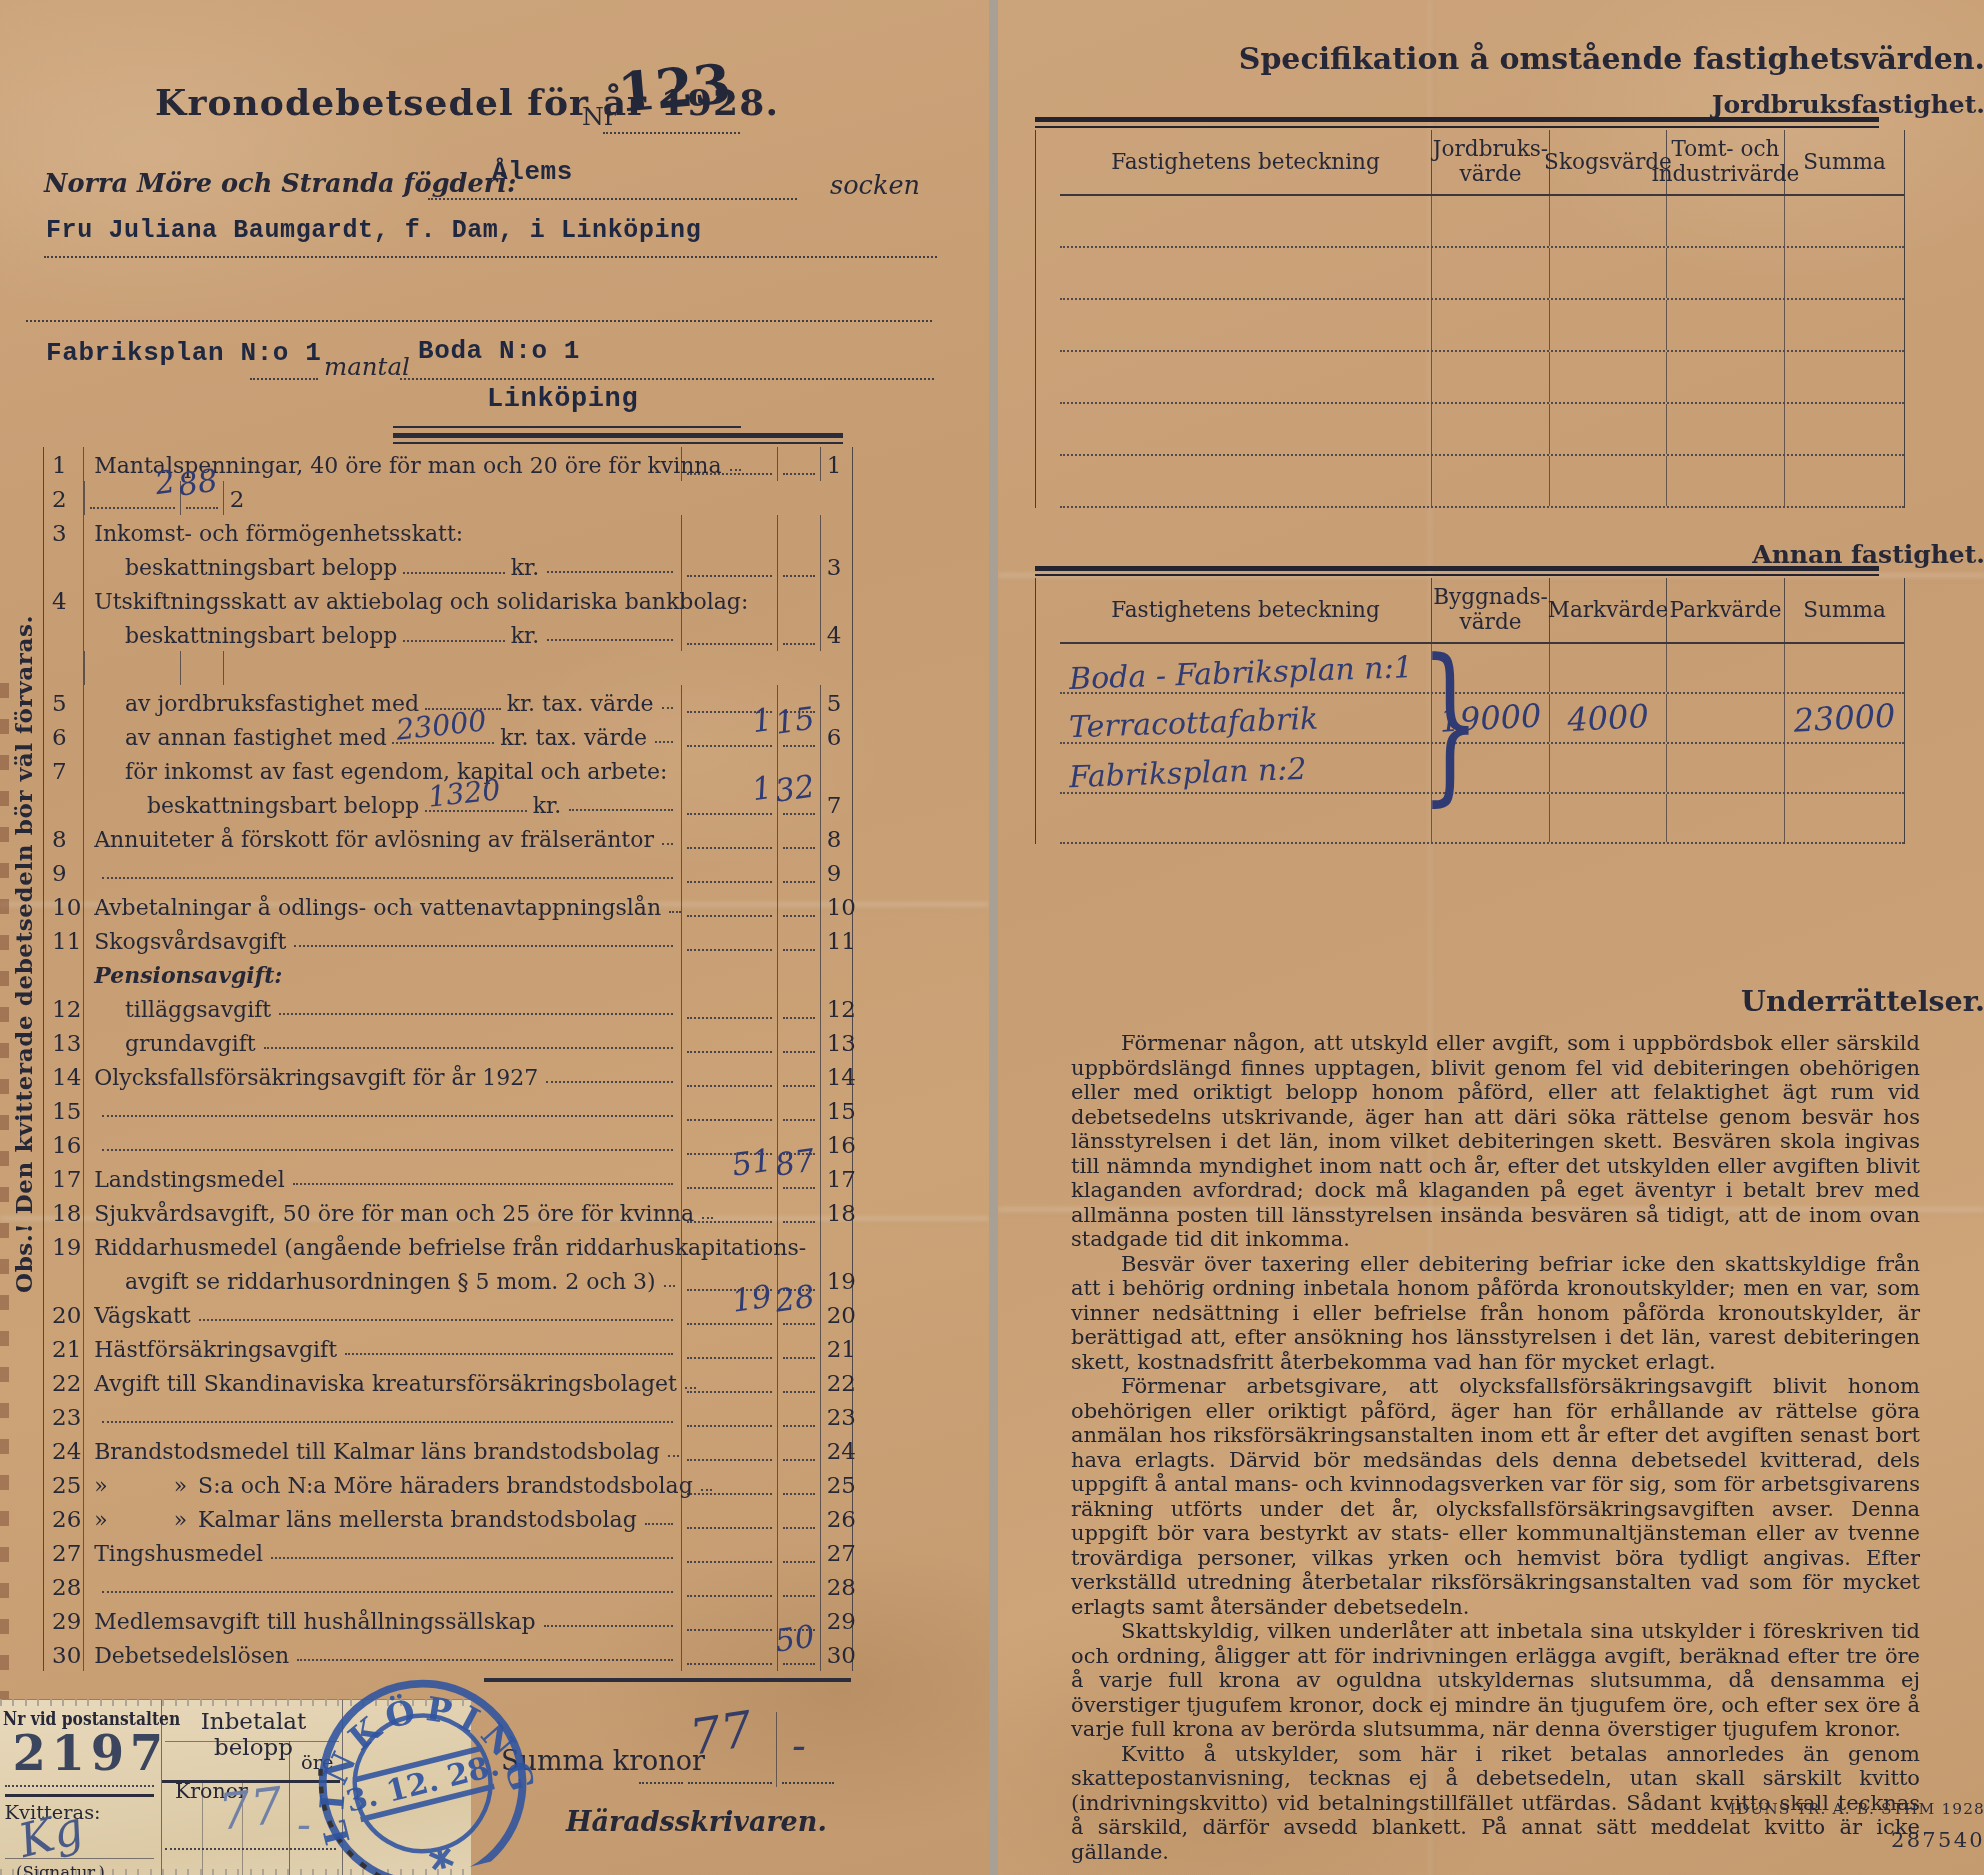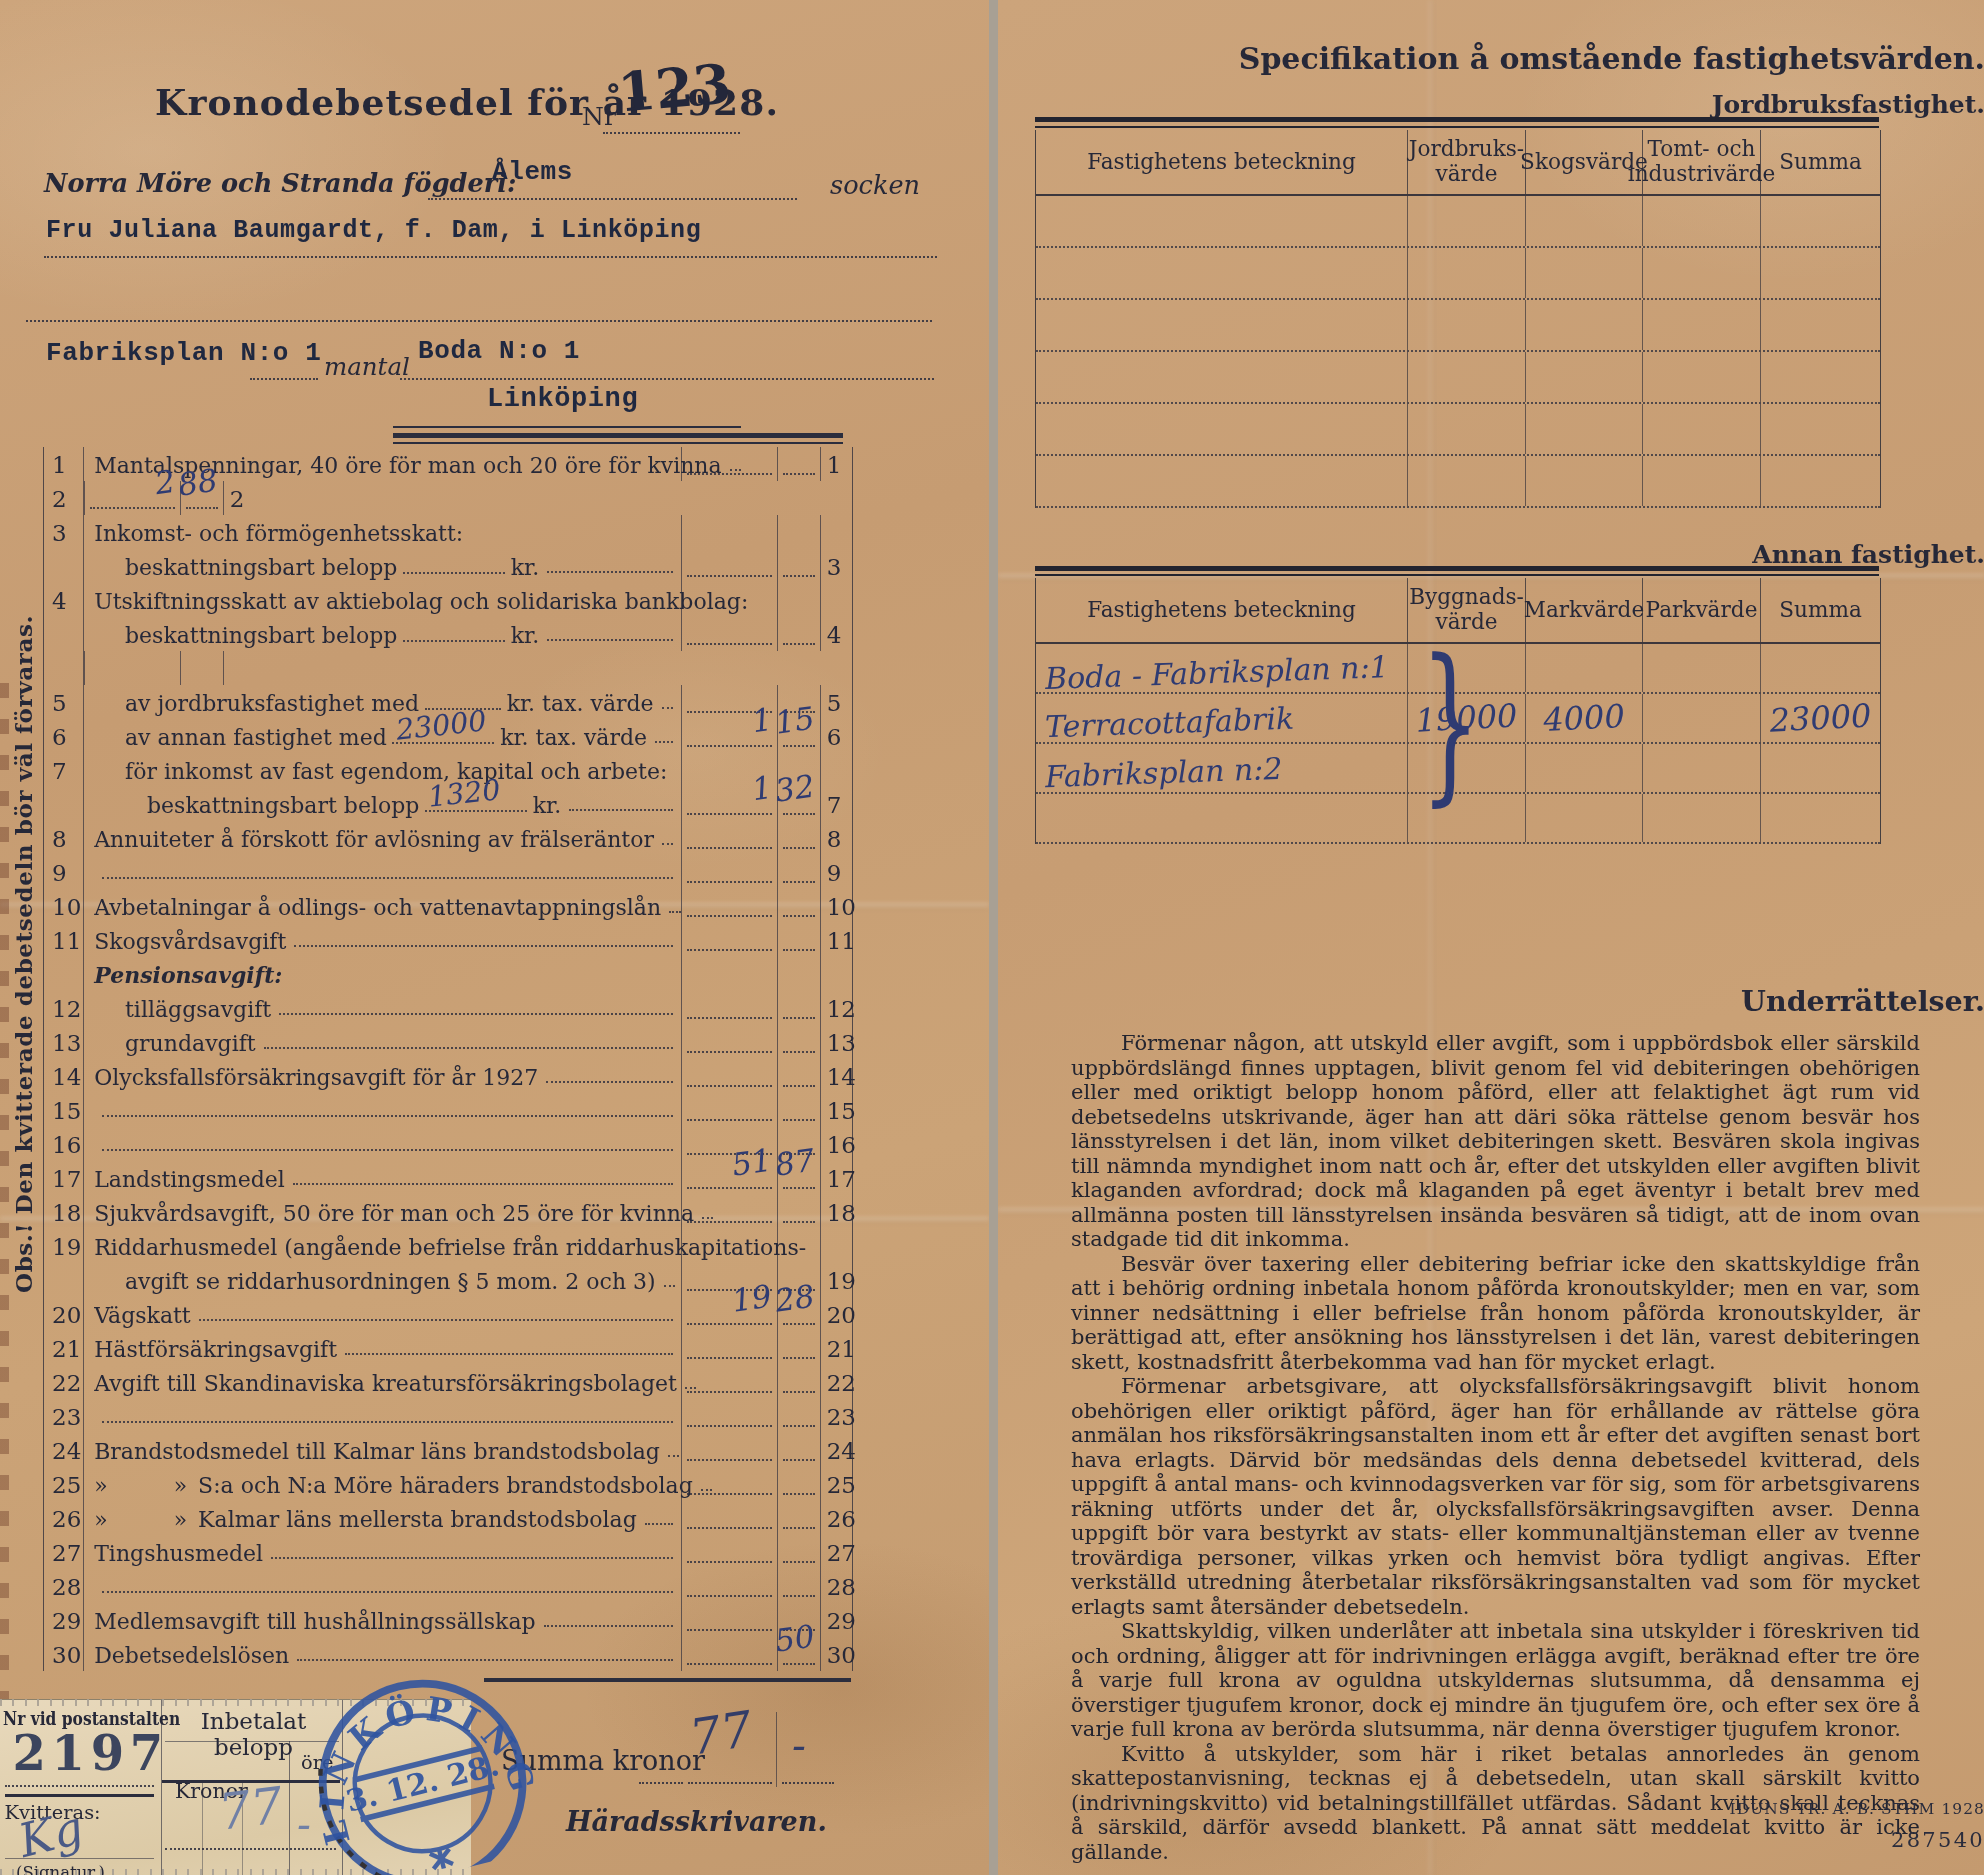--- a/index.html
+++ b/index.html
@@ -50,21 +50,21 @@
   .ckr{width:96px;position:relative;border-left:1.1px solid rgba(40,42,58,.65);}
   .core{width:43px;position:relative;border-left:1.1px solid rgba(40,42,58,.65);}
   .crn{width:32px;border-left:1.1px solid rgba(40,42,58,.65);font-size:23px;padding:0 0 3.4px 5.7px;color:#262838;}
   .dotline{position:absolute;left:4.6px;right:4.6px;bottom:5.7px;border-bottom:2.3px dotted rgba(42,44,60,.8);}
   .hv{position:absolute;right:5.7px;bottom:3.4px;font-size:31px;transform:rotate(-8deg);white-space:nowrap;}
   .hv.raise{bottom:15px;}
 
   
   .dbl1{height:5.1px;background:#23242f;position:absolute;}
   .dbl2{height:1.7px;background:#23242f;position:absolute;}
-  .rtable{position:absolute;border-left:1.1px solid rgba(35,37,50,.8);border-right:1.1px solid rgba(35,37,50,.8);}
+  .rtable{position:absolute;border-left:1.1px solid rgba(35,37,50,.8);border-right:1.1px solid rgba(35,37,50,.8);padding-left:24px;}
   .rhead{display:flex;height:64px;border-bottom:2.8px solid rgba(35,37,50,.85);}
   .rhc{display:flex;align-items:center;justify-content:center;text-align:center;
        font-size:21.6px;color:#262838;box-sizing:border-box;line-height:1.15;padding:0 6.8px;}
   .rhc+.rhc{border-left:1.1px solid rgba(35,37,50,.7);}
   .rrow{display:flex;border-bottom:2.3px dotted rgba(42,44,60,.75);position:relative;}
   .rc{box-sizing:border-box;position:relative;}
   .rc+.rc{border-left:1.1px solid rgba(35,37,50,.6);}
   .rname{font-size:30px;position:absolute;left:9px;bottom:2.3px;white-space:nowrap;transform:rotate(-2deg);}
   .rval{font-size:32px;position:absolute;left:0;right:0;bottom:4.6px;text-align:center;transform:rotate(-3deg);}
 

